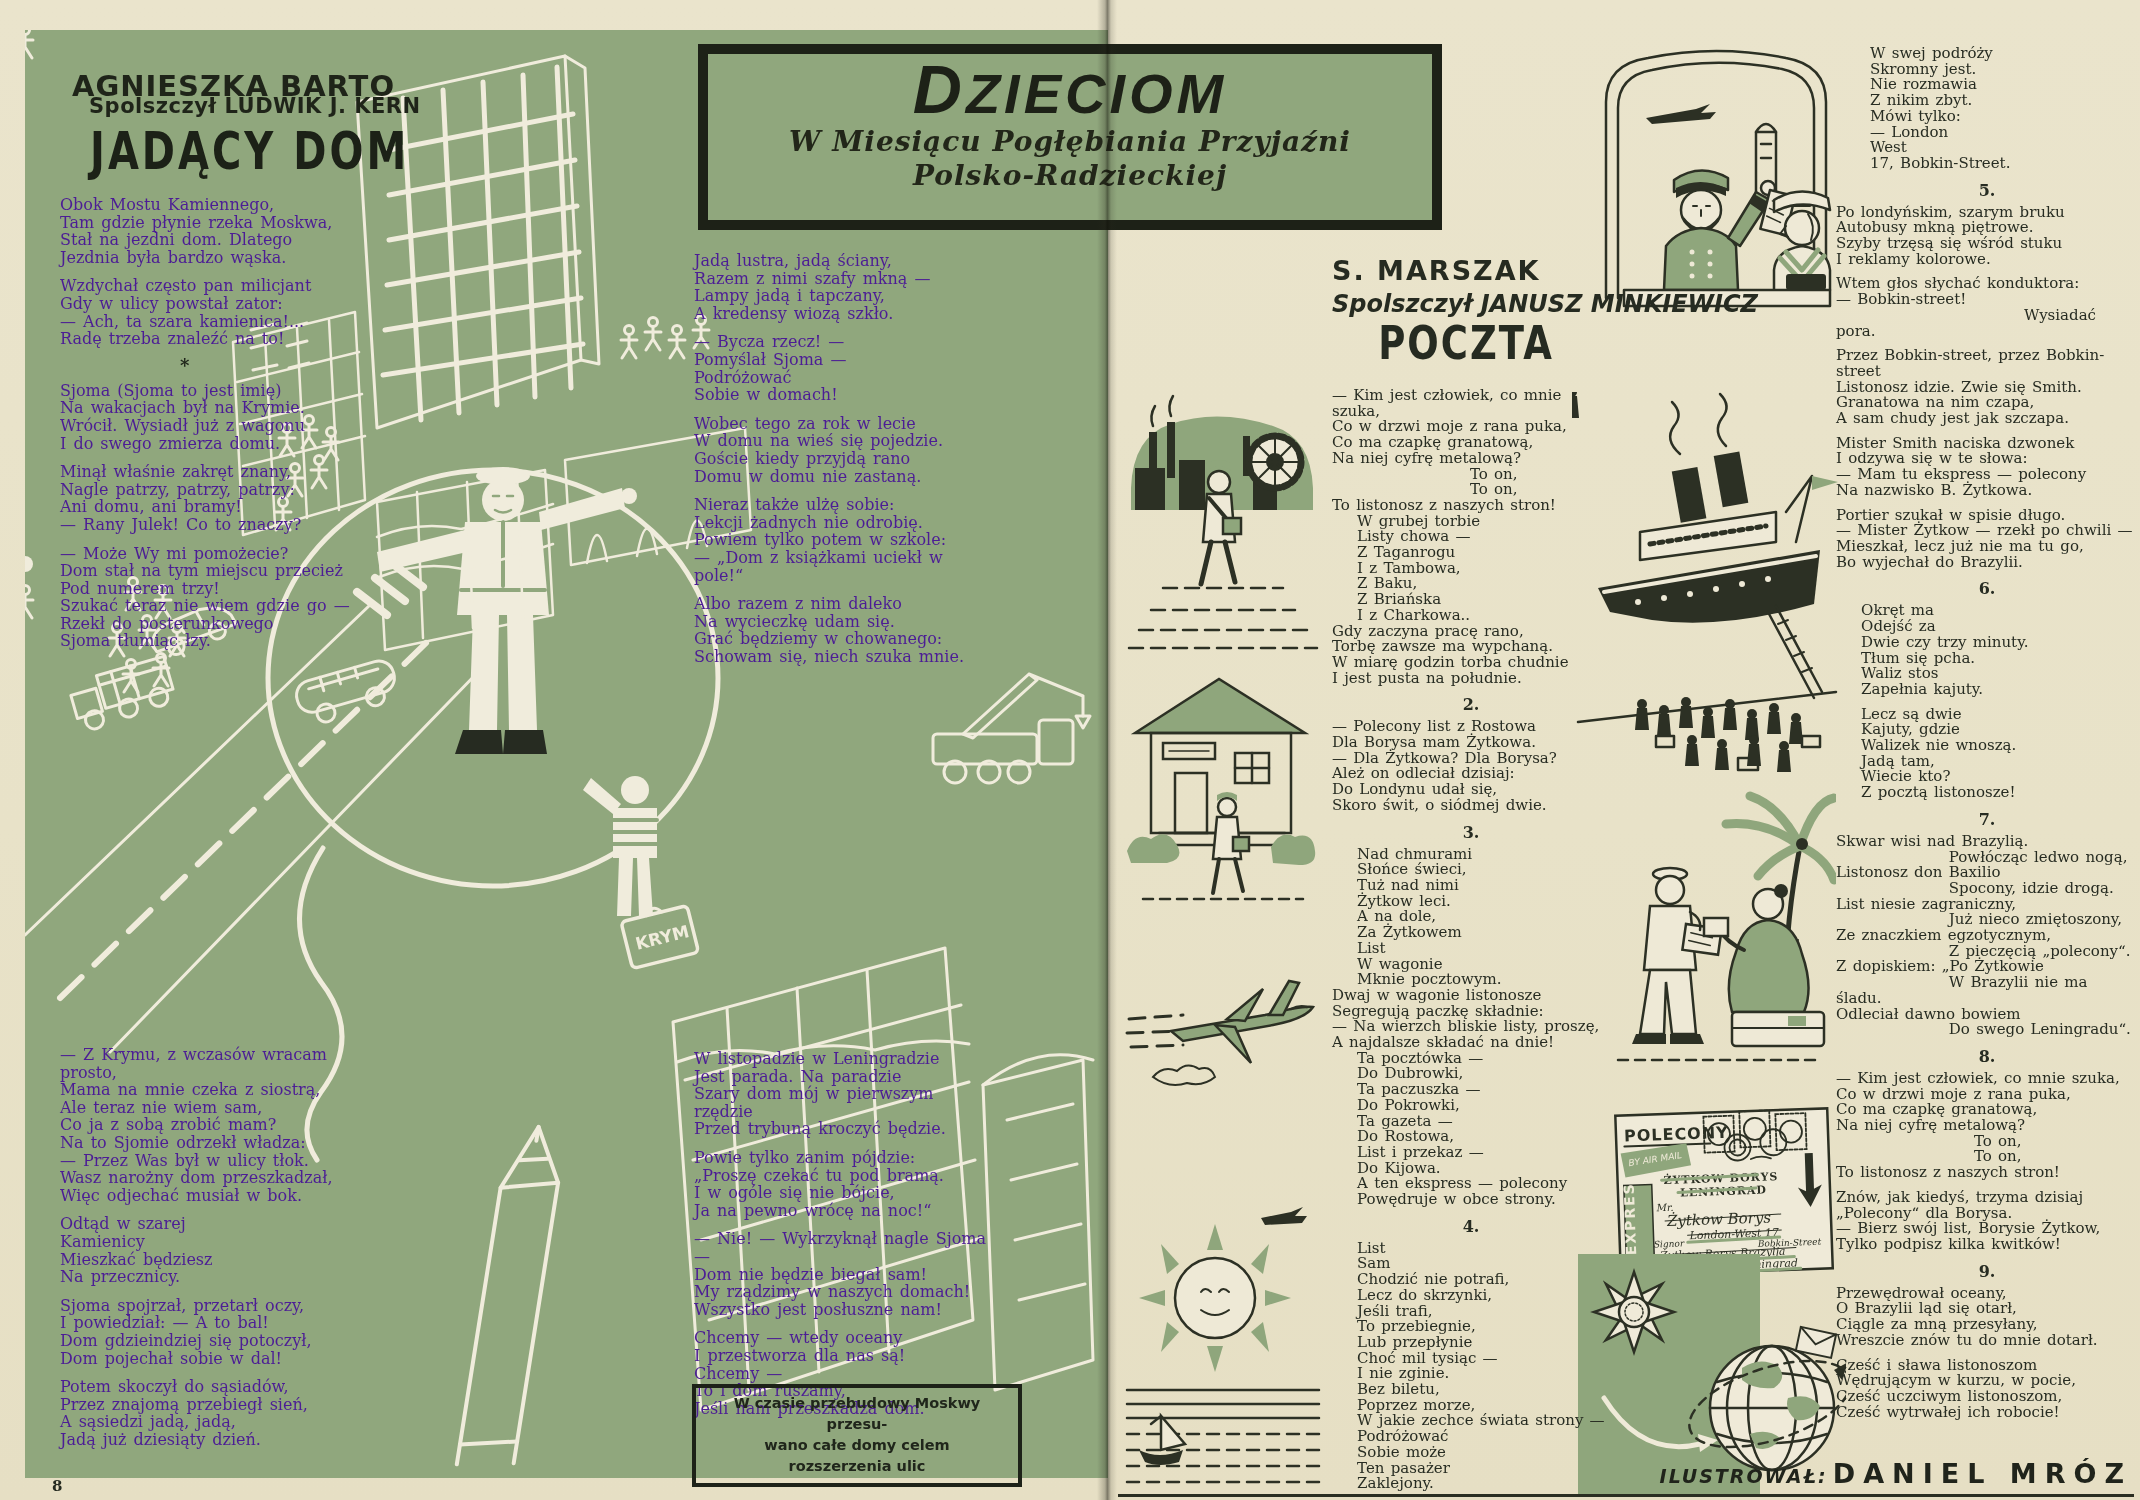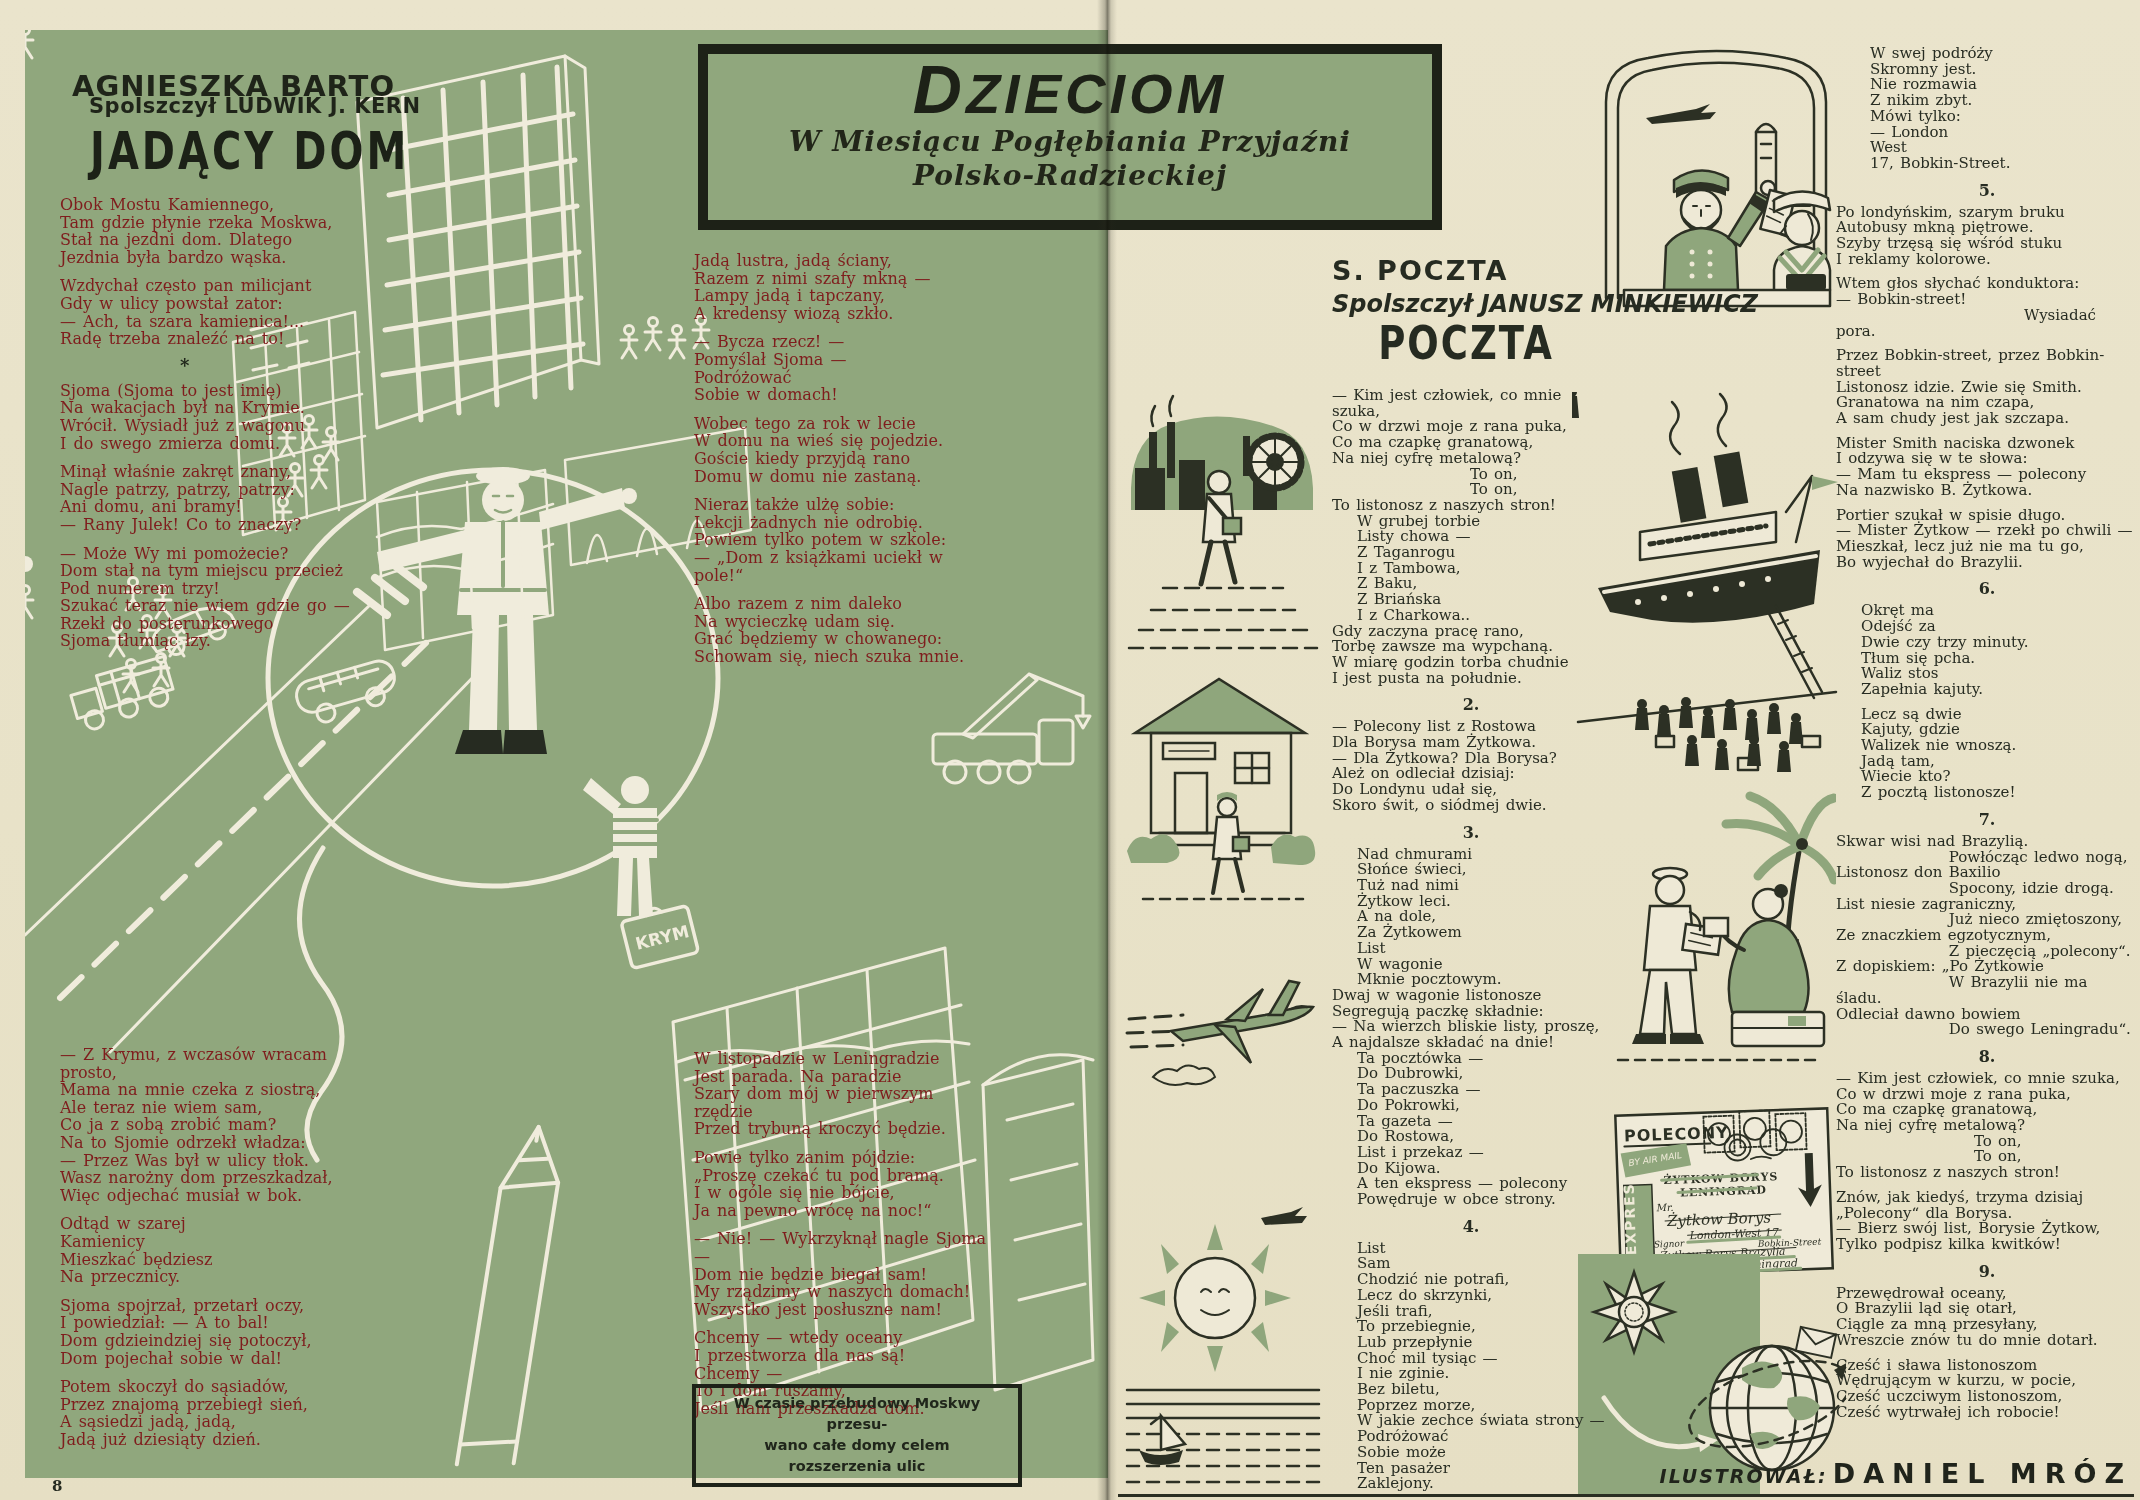--- a/index.html
+++ b/index.html
@@ -8,21 +8,21 @@
     font-family:"DejaVu Serif",serif;color:#262b21;}
   .abs{position:absolute;}
   
   #green-panel{left:25px;top:30px;width:1083px;height:1448px;background:#90a77d;z-index:1;}
   #left-art{position:absolute;left:0;top:0;z-index:1;}
   .lp-author{font-family:"DejaVu Sans",sans-serif;font-weight:bold;font-size:29px;letter-spacing:1px;color:#1f2419;z-index:5;}
   .lp-translator{font-family:"DejaVu Sans",sans-serif;font-weight:bold;font-size:21px;letter-spacing:.5px;color:#1f2419;z-index:5;}
   .lp-title{font-family:"DejaVu Sans",sans-serif;font-weight:bold;font-size:40px;letter-spacing:3px;color:#1c2117;
     transform:scaleY(1.28);transform-origin:left top;z-index:5;}
   .col{z-index:5;}
-  .lp-st{white-space:pre-wrap;font-size:16px;line-height:17.6px;margin-bottom:11px;color:#7f1d1d;word-spacing:2px;}
+  .lp-st{white-space:pre-wrap;font-size:16px;line-height:17.6px;margin-bottom:11px;color:#4c1d95;word-spacing:2px;}
   .sep{font-size:18px;font-weight:bold;margin:0 0 9px 120px;color:#20261b;line-height:14px;}
   #note-box{left:692px;top:1384px;width:288px;border:4px solid #1d2218;z-index:6;
     font-family:"DejaVu Sans",sans-serif;font-weight:bold;font-size:14.5px;line-height:21px;
     text-align:center;padding:5px 17px 6px;color:#20261b;}
   
   #header-box{left:698px;top:44px;width:724px;height:166px;border:10px solid #1d2117;background:#90a77d;z-index:10;text-align:center;}
   .dzieciom{font-family:Liberation Sans, sans-serif;font-style:italic;font-weight:bold;font-size:56px;line-height:62px;
     letter-spacing:4px;color:#1d2117;margin-top:4px;}
   .dzieciom::first-letter{font-size:68px;}
   .hb-script{font-family:"DejaVu Serif",serif;font-style:italic;font-weight:bold;font-size:28px;line-height:34px;
@@ -289,21 +289,21 @@
     <span>W czasie przebudowy Moskwy przesu-</span><br>
     <span>wano całe domy celem rozszerzenia ulic</span>
   </div>
 
   <div id="header-box" class="abs">
     <div class="dzieciom">DZIECIOM</div>
     <div class="hb-script">W Miesiącu Pogłębiania Przyjaźni</div>
     <div class="hb-script">Polsko-Radzieckiej</div>
   </div>
 
-  <div class="abs rp-author" style="left:1332px;top:255px;">S. POCZTA</div>
+  <div class="abs rp-author" style="left:1332px;top:255px;">S. MARSZAK</div>
   <div class="abs rp-translator" style="left:1332px;top:290px;">Spolszczył JANUSZ MINKIEWICZ</div>
   <div class="abs rp-title" style="left:1330px;top:316px;width:272px;">POCZTA</div>
 
   <div class="abs col" style="left:1332px;top:388px;width:278px;">
     <div class="rp-st">— Kim jest człowiek, co mnie szuka,
 Co w drzwi moje z rana puka,
 Co ma czapkę granatową,
 Na niej cyfrę metalową?
                       To on,
                       To on,

